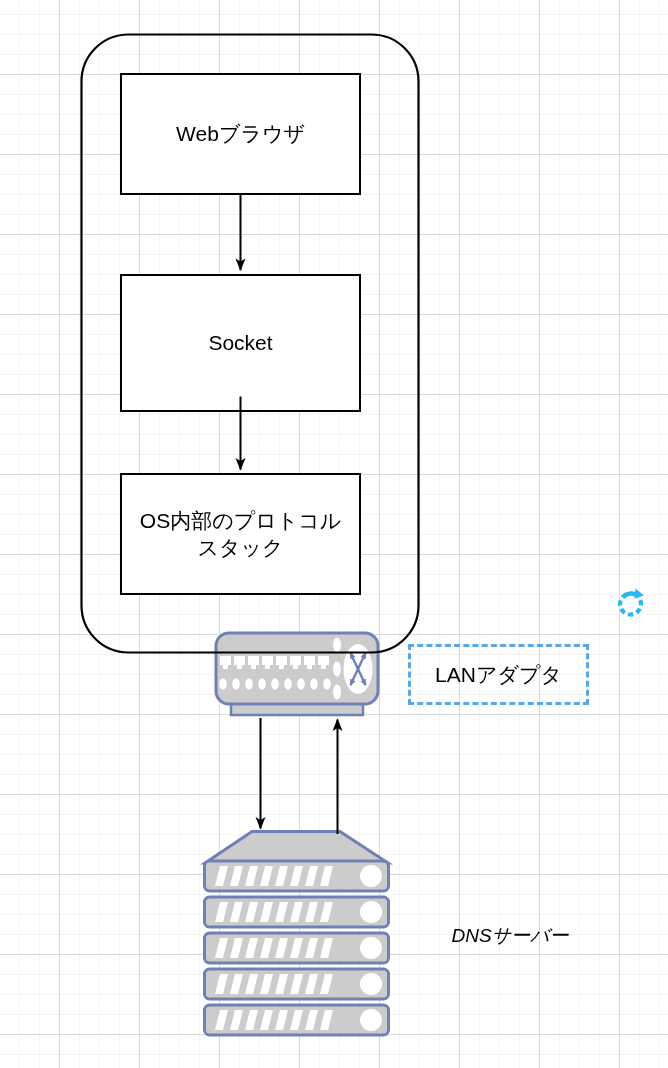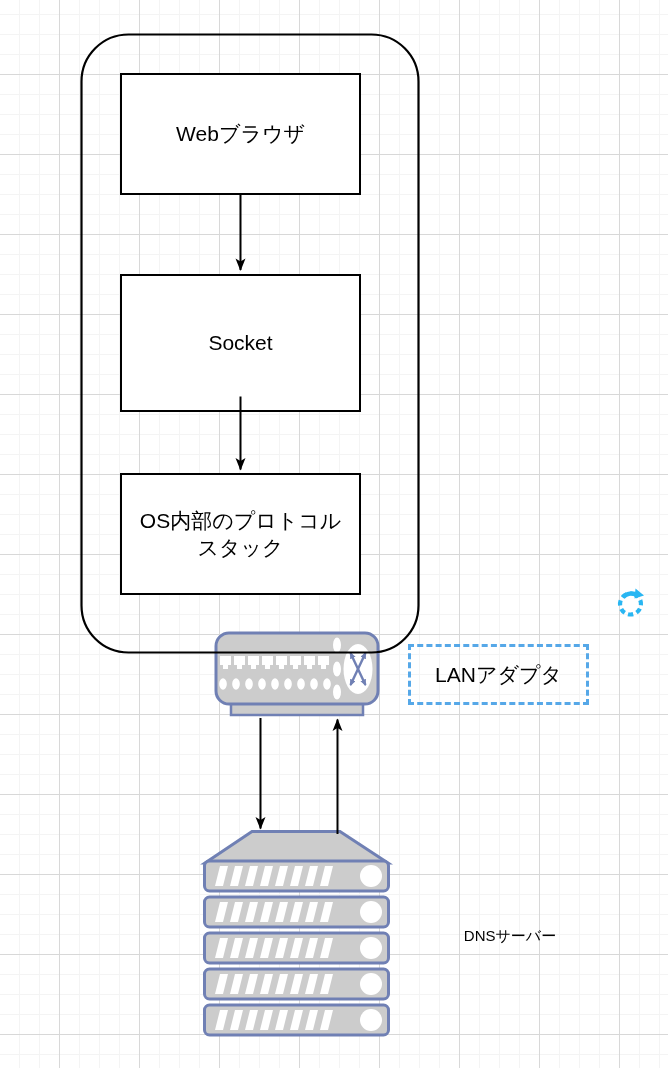--- a/index.html
+++ b/index.html
@@ -55,22 +55,22 @@
   .hw-head{fill:var(--c-hardware_stroke);}
 
   
   .callout{
     position:absolute;box-sizing:border-box;z-index:35;
     border:3px dashed var(--c-selection_dash);
     display:flex;align-items:center;justify-content:center;
     font-size:21px;background:transparent;
   }
   .plain-label{
-    position:absolute;z-index:35;font-size:15px;
-    display:flex;align-items:center;justify-content:center;text-align:center;
+    position:absolute;z-index:35;font-size:19px;
+    display:flex;align-items:center;justify-content:center;text-align:center;font-style:italic;
   }
 
   #rotate-handle{position:absolute;left:614px;top:586px;z-index:50;}
   #rotate-handle .rot{stroke:var(--c-rotate_handle);fill:none;}
   #rotate-handle .rotf{fill:var(--c-rotate_handle);}
 </style>
 </head>
 <body>
 
 <div>

